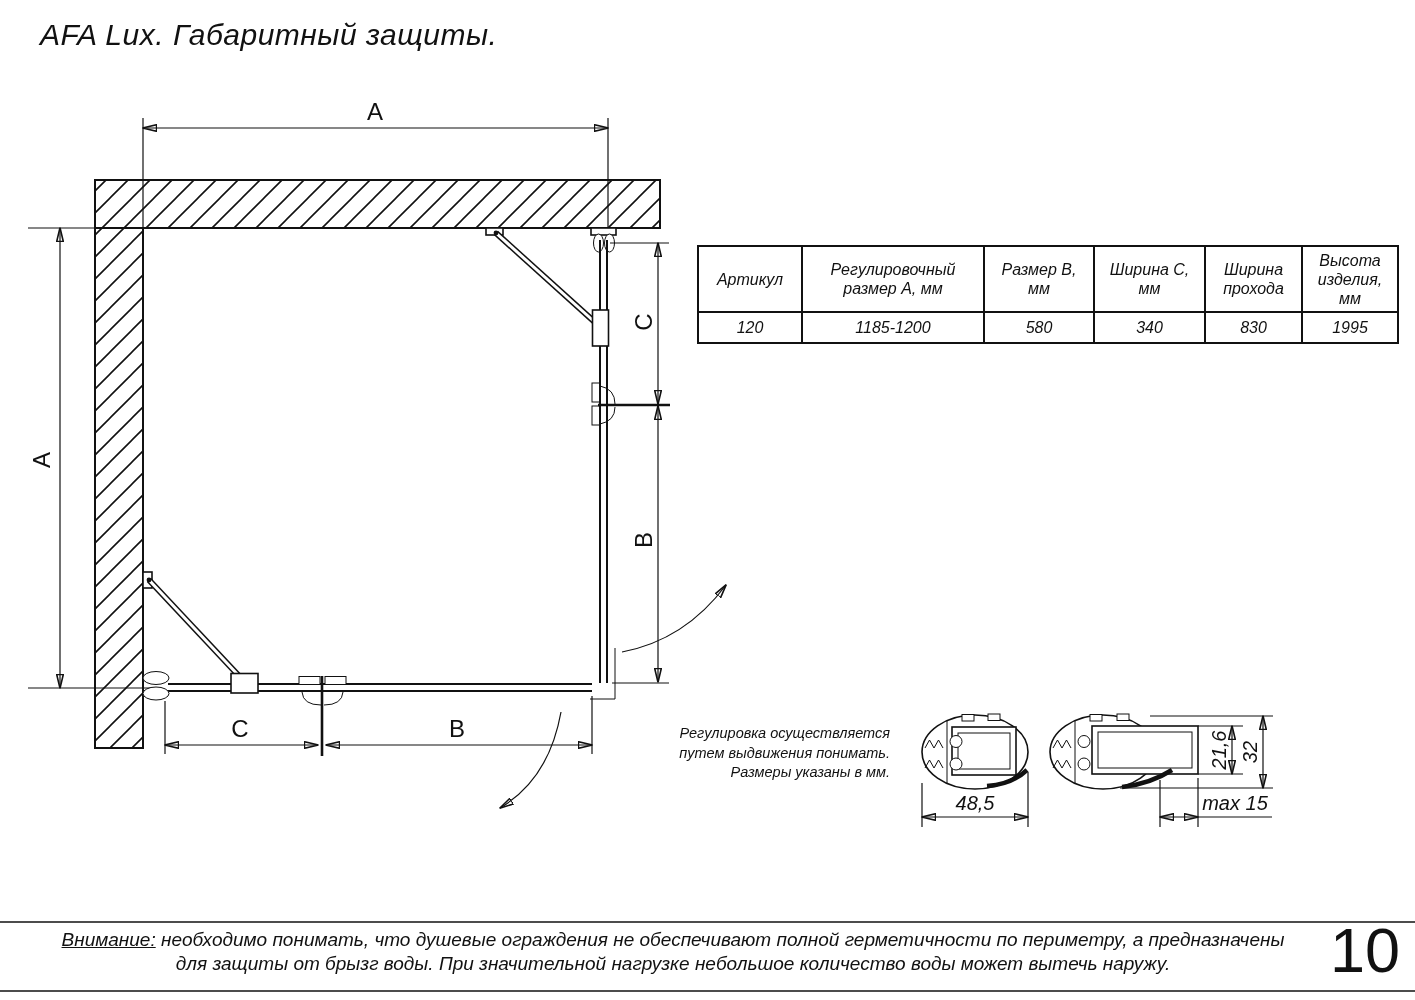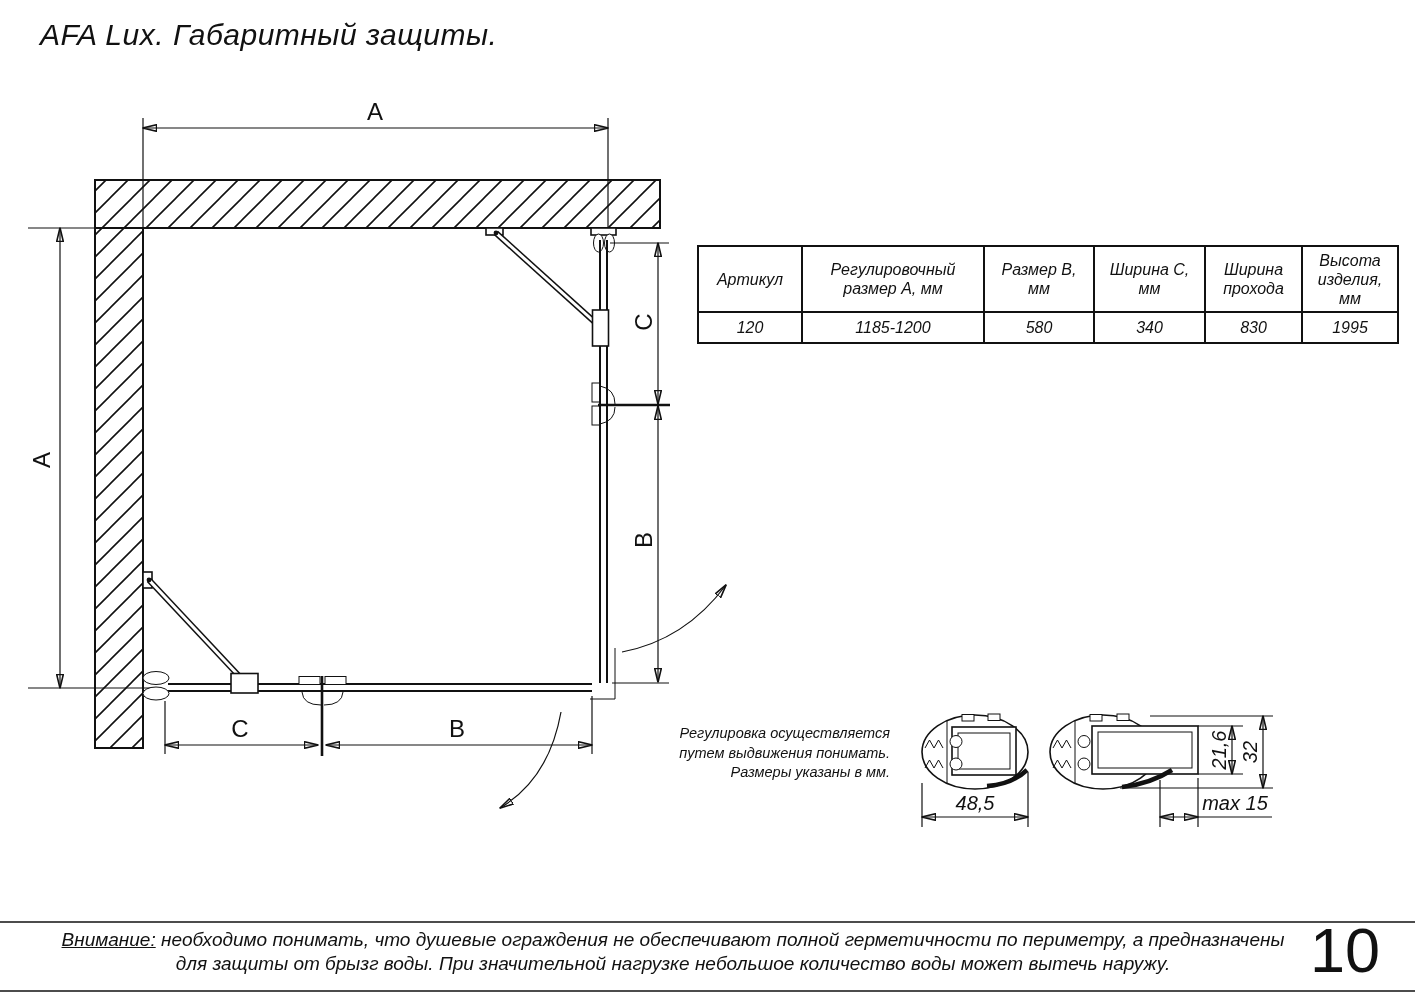--- a/index.html
+++ b/index.html
@@ -23,21 +23,21 @@
   svg.draw text{fill:#111;stroke:none;font-family:"Liberation Sans",sans-serif;}
   .dimletter{font-size:24px;}
   .dimnum{font-size:20px;font-style:italic;}
   
   .title{left:40px;top:18px;font-size:30px;font-style:italic;letter-spacing:.5px;}
   .note{left:636px;top:724px;width:254px;font-size:14.5px;line-height:19.5px;
         font-style:italic;text-align:right;}
   .warning{left:58px;top:928px;width:1230px;font-size:19px;line-height:23.5px;
         font-style:italic;text-align:center;}
   .warning .u{text-decoration:underline;}
-  .pagenum{left:1310px;top:914px;width:90px;font-size:63px;text-align:left;}
+  .pagenum{left:1310px;top:914px;width:90px;font-size:63px;text-align:right;}
   
   .spec{left:697px;top:245px;border-collapse:collapse;table-layout:fixed;
         font-style:italic;}
   .spec th,.spec td{border:2px solid #111;text-align:center;vertical-align:middle;
         padding:1px 4px;font-weight:normal;}
   .spec th{height:62px;font-size:16px;line-height:19px;}
   .spec td{height:27px;font-size:16px;}
 </style>
 </head>
 <body>

